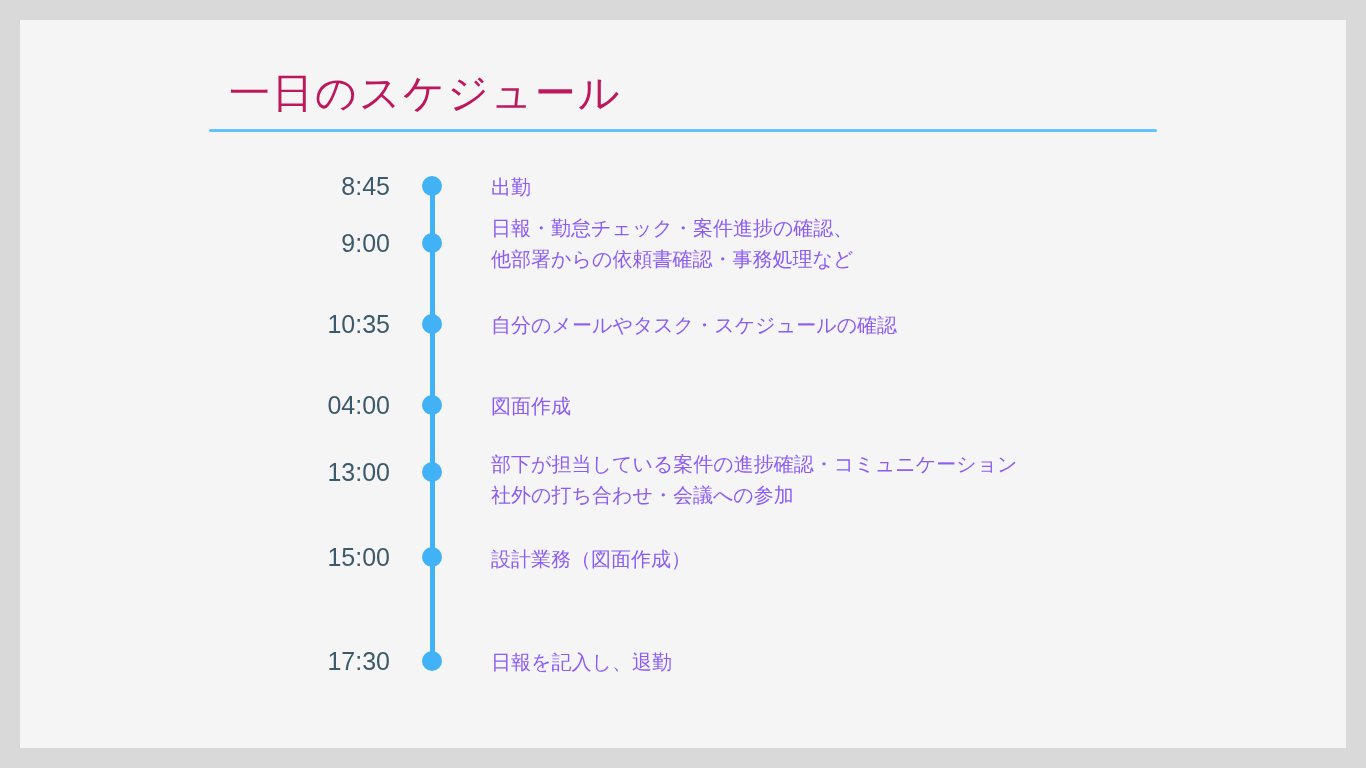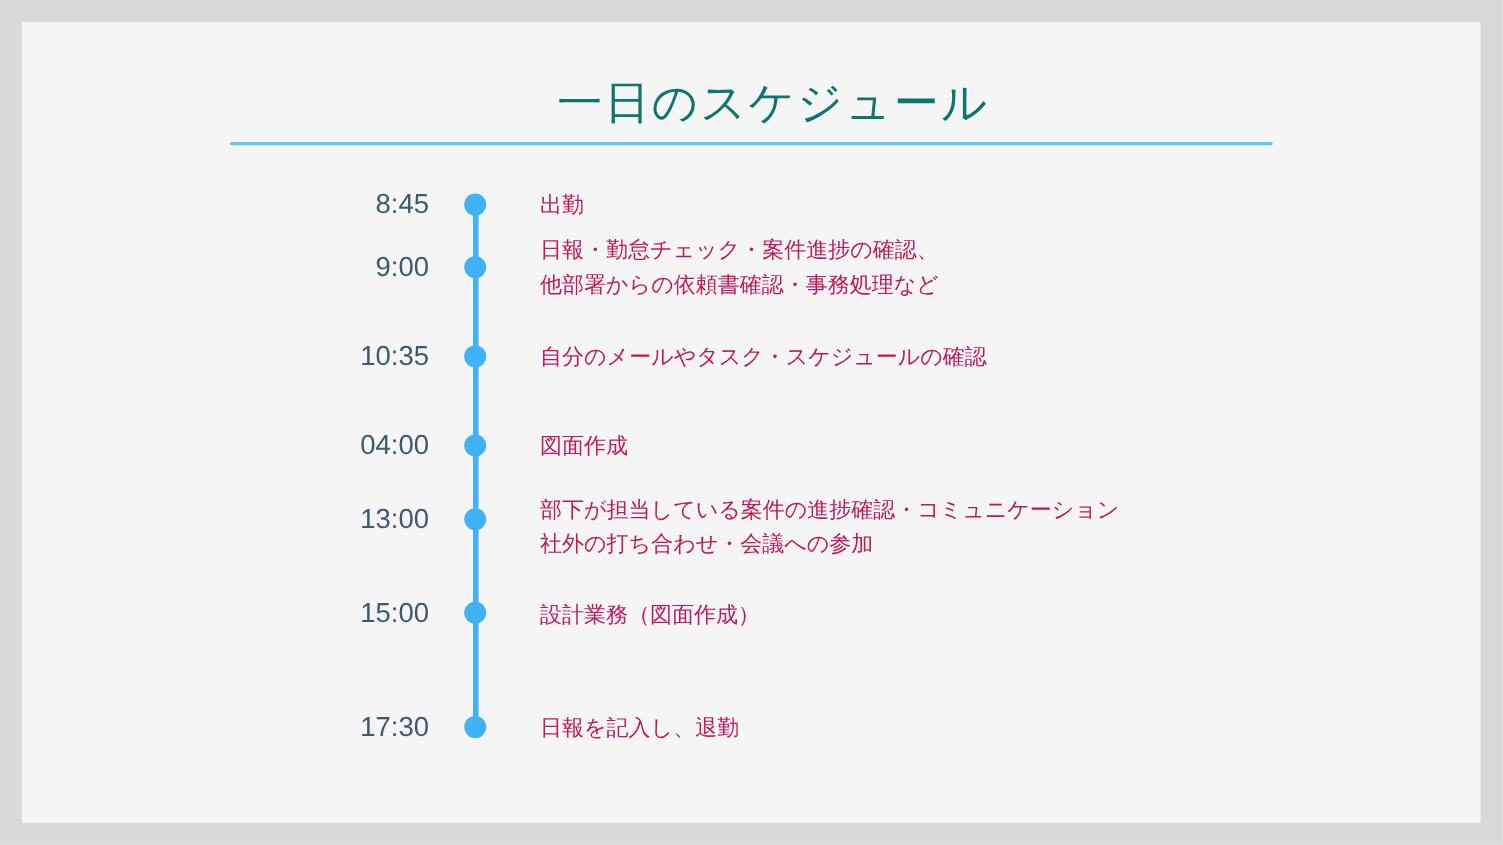--- a/index.html
+++ b/index.html
@@ -19,24 +19,24 @@
     top: 20px;
     width: 1326px;
     height: 728px;
     background: #f5f5f5;
   }
   .slide-title {
     position: absolute;
     left: 209px;
     top: 44px;
     width: 948px;
-    text-align: center;
+    text-align: left;
     font-size: 41px;
     letter-spacing: 2px;
-    color: #0f766e;
+    color: #be185d;
     font-weight: 400;
     line-height: 58px;
     white-space: nowrap;
   }
   .title-divider {
     position: absolute;
     left: 189px;
     top: 109px;
     width: 948px;
     height: 3px;
@@ -83,21 +83,21 @@
     width: 20px;
     height: 20px;
     border-radius: 50%;
     background: #41b2f5;
   }
   .tl-desc {
     position: absolute;
     left: 471px;
     width: 800px;
     font-size: 20px;
-    color: #be185d;
+    color: #8b5cf6;
     line-height: 31px;
     white-space: pre-line;
   }
 </style>
 </head>
 <body>
 
 <div class="slide">
 
   <div class="slide-title">一日のスケジュール</div>

